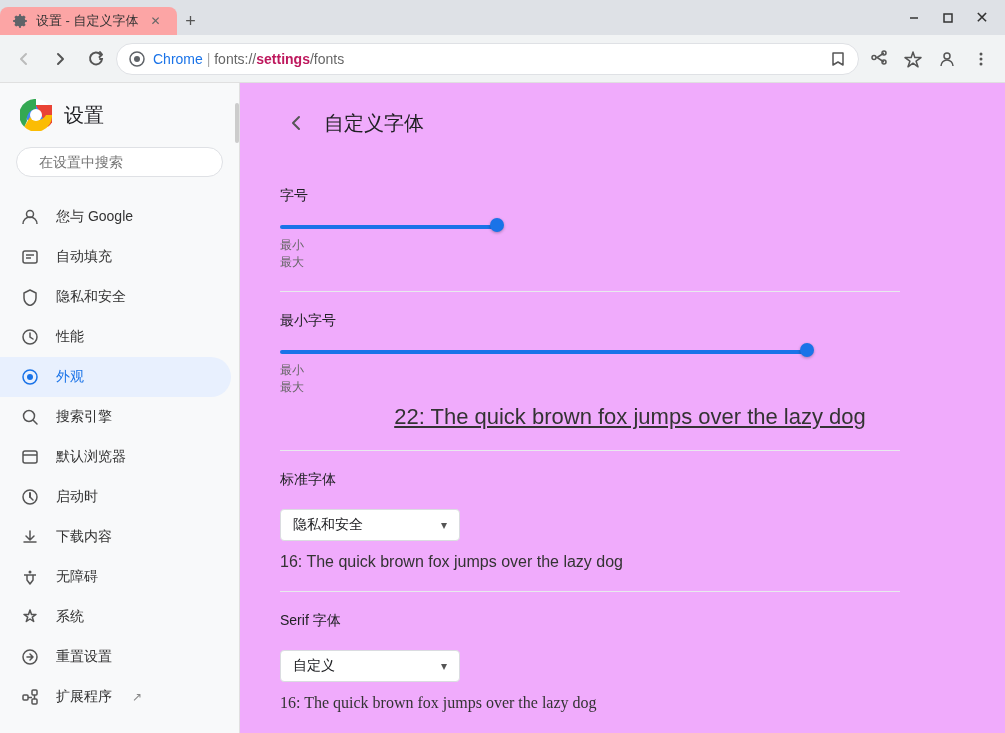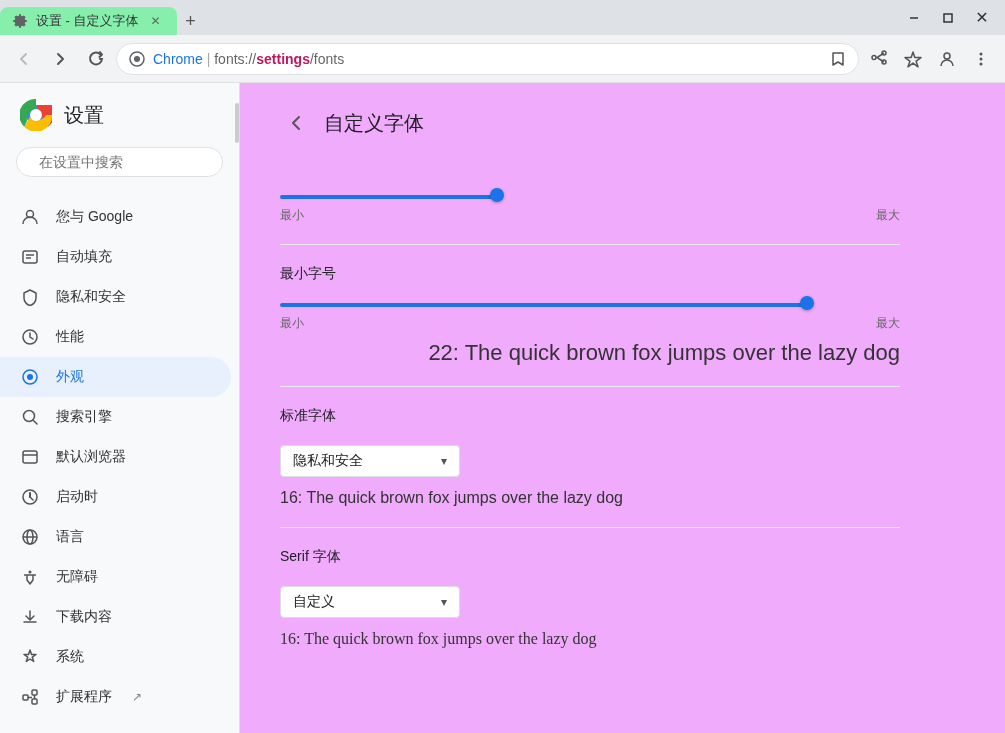--- a/index.html
+++ b/index.html
@@ -15,21 +15,21 @@
     }
     .tab-bar {
       display: flex;
       align-items: flex-end;
       flex: 1;
       padding-left: 0;
     }
     .tab {
       display: flex;
       align-items: center;
-      background: #86efac;
+      background: #fca5a5;
       height: 28px;
       padding: 0 12px;
       border-radius: 8px 8px 0 0;
       font-size: 13px;
       color: #333;
       gap: 8px;
       min-width: 160px;
       position: relative;
       top: 0;
     }
@@ -245,20 +245,21 @@
       height: 14px;
       background: #1a73e8;
       border-radius: 50%;
       box-shadow: 0 1px 3px rgba(0,0,0,0.3);
     }
     .slider-labels {
       display: flex;
       justify-content: space-between;
       font-size: 12px;
       color: #666;
+      flex-direction: column;
     }
     .preview-text {
       font-size: 22px;
       color: #333;
       margin-top: 8px;
       text-align: center;
     }
     .preview-text-serif {
       font-family: Georgia, serif;
       font-size: 16px;
@@ -485,53 +486,52 @@
               <circle cx="9" cy="9" r="7" fill="none" stroke="#555" stroke-width="1.5"></circle>
               <line x1="9" y1="5" x2="9" y2="9" stroke="#555" stroke-width="2" stroke-linecap="round"></line>
               <path d="M9 9 l3 3" fill="none" stroke="#555" stroke-width="1.5" stroke-linecap="round"></path>
             </svg>
         </div>
         <span class="nav-label">启动时</span>
       </div>
       <div class="nav-item">
         <div class="nav-icon">
           <svg width="18" height="18" viewBox="0 0 18 18">
-              <circle cx="9" cy="9" r="7" fill="none" stroke="#555" stroke-width="1.5"></circle>
-              <ellipse cx="9" cy="9" rx="3" ry="7" fill="none" stroke="#555" stroke-width="1.5"></ellipse>
-              <line x1="2" y1="9" x2="16" y2="9" stroke="#555" stroke-width="1.5"></line>
-            </svg>
-        </div>
-        <span class="nav-label">语言</span>
+              <path d="M9 3v8M5 8l4 4 4-4" fill="none" stroke="#555" stroke-width="1.5" stroke-linecap="round" stroke-linejoin="round"></path>
+              <path d="M3 14h12" fill="none" stroke="#555" stroke-width="1.5" stroke-linecap="round"></path>
+            </svg>
+        </div>
+        <span class="nav-label">下载内容</span>
       </div>
       <div class="nav-item">
         <div class="nav-icon">
           <svg width="18" height="18" viewBox="0 0 18 18">
               <circle cx="9" cy="4" r="1.5" fill="#555"></circle>
               <line x1="3" y1="7" x2="15" y2="7" stroke="#555" stroke-width="1.5"></line>
               <path d="M6 7v5l3 4 3-4V7" fill="none" stroke="#555" stroke-width="1.5" stroke-linejoin="round"></path>
             </svg>
         </div>
         <span class="nav-label">无障碍</span>
       </div>
       <div class="nav-item">
         <div class="nav-icon">
           <svg width="18" height="18" viewBox="0 0 18 18">
-              <path d="M9 3v8M5 8l4 4 4-4" fill="none" stroke="#555" stroke-width="1.5" stroke-linecap="round" stroke-linejoin="round"></path>
-              <path d="M3 14h12" fill="none" stroke="#555" stroke-width="1.5" stroke-linecap="round"></path>
-            </svg>
-        </div>
-        <span class="nav-label">下载内容</span>
-      </div>
-      <div class="nav-item">
-        <div class="nav-icon">
-          <svg width="18" height="18" viewBox="0 0 18 18">
               <path d="M9 2l1.5 4.5H15l-3.7 2.7 1.4 4.3L9 11l-3.7 2.5 1.4-4.3L3 6.5h4.5z" fill="none" stroke="#555" stroke-width="1.5" stroke-linejoin="round"></path>
             </svg>
         </div>
         <span class="nav-label">系统</span>
+      </div>
+      <div class="nav-item">
+        <div class="nav-icon">
+          <svg width="18" height="18" viewBox="0 0 18 18">
+              <circle cx="9" cy="9" r="7" fill="none" stroke="#555" stroke-width="1.5"></circle>
+              <path d="M6 9h6M9 6l3 3-3 3" fill="none" stroke="#555" stroke-width="1.5" stroke-linecap="round" stroke-linejoin="round"></path>
+            </svg>
+        </div>
+        <span class="nav-label">重置设置</span>
       </div>
       <div class="nav-item">
         <div class="nav-icon">
           <svg width="18" height="18" viewBox="0 0 18 18">
               <rect x="2" y="7" width="5" height="5" rx="1" fill="none" stroke="#555" stroke-width="1.5"></rect>
               <rect x="11" y="2" width="5" height="5" rx="1" fill="none" stroke="#555" stroke-width="1.5"></rect>
               <rect x="11" y="11" width="5" height="5" rx="1" fill="none" stroke="#555" stroke-width="1.5"></rect>
               <path d="M7 9.5H11M13.5 7V11" fill="none" stroke="#555" stroke-width="1.5"></path>
             </svg>
         </div>
@@ -551,20 +551,21 @@
       <div class="page-header">
         <div class="back-btn">
           <svg width="20" height="20" viewBox="0 0 20 20">
               <path d="M13 4L7 10l6 6" fill="none" stroke="#555" stroke-width="2" stroke-linecap="round" stroke-linejoin="round"></path>
             </svg>
         </div>
         <h1 class="page-title">自定义字体</h1>
       </div>
 
       <div class="settings-section">
+        <div class="section-title">字号</div>
         <div class="slider-container">
           <div class="slider-track" style="margin: 8px 0; cursor:pointer;">
             <div class="slider-fill" style="width: 35%;"></div>
             <div class="slider-thumb" style="left: 35%;"></div>
           </div>
           <div class="slider-labels">
             <span>最小</span>
             <span>最大</span>
           </div>
         </div>
@@ -575,21 +576,21 @@
         <div class="slider-container">
           <div class="slider-track" style="cursor:pointer;">
             <div class="slider-fill" style="width: 85%;"></div>
             <div class="slider-thumb" style="left: 85%;"></div>
           </div>
           <div class="slider-labels">
             <span>最小</span>
             <span>最大</span>
           </div>
         </div>
-        <div class="preview-text" style="font-size:22px; font-family: sans-serif; text-align:right; margin-left: 80px;">22: The quick brown fox jumps over the lazy dog</div>
+        <div class="preview-text" style="font-size:22px; font-family: sans-serif; text-align:center; margin-left: 80px; text-decoration: underline;">22: The quick brown fox jumps over the lazy dog</div>
       </div>
 
       <div class="settings-section">
         <div class="section-title">标准字体</div>
         <div class="select-wrapper">
           <span>隐私和安全</span>
           <span class="select-arrow">▾</span>
         </div>
         <div class="preview-text-small" style="margin-top:12px;">16: The quick brown fox jumps over the lazy dog</div>
       </div>

